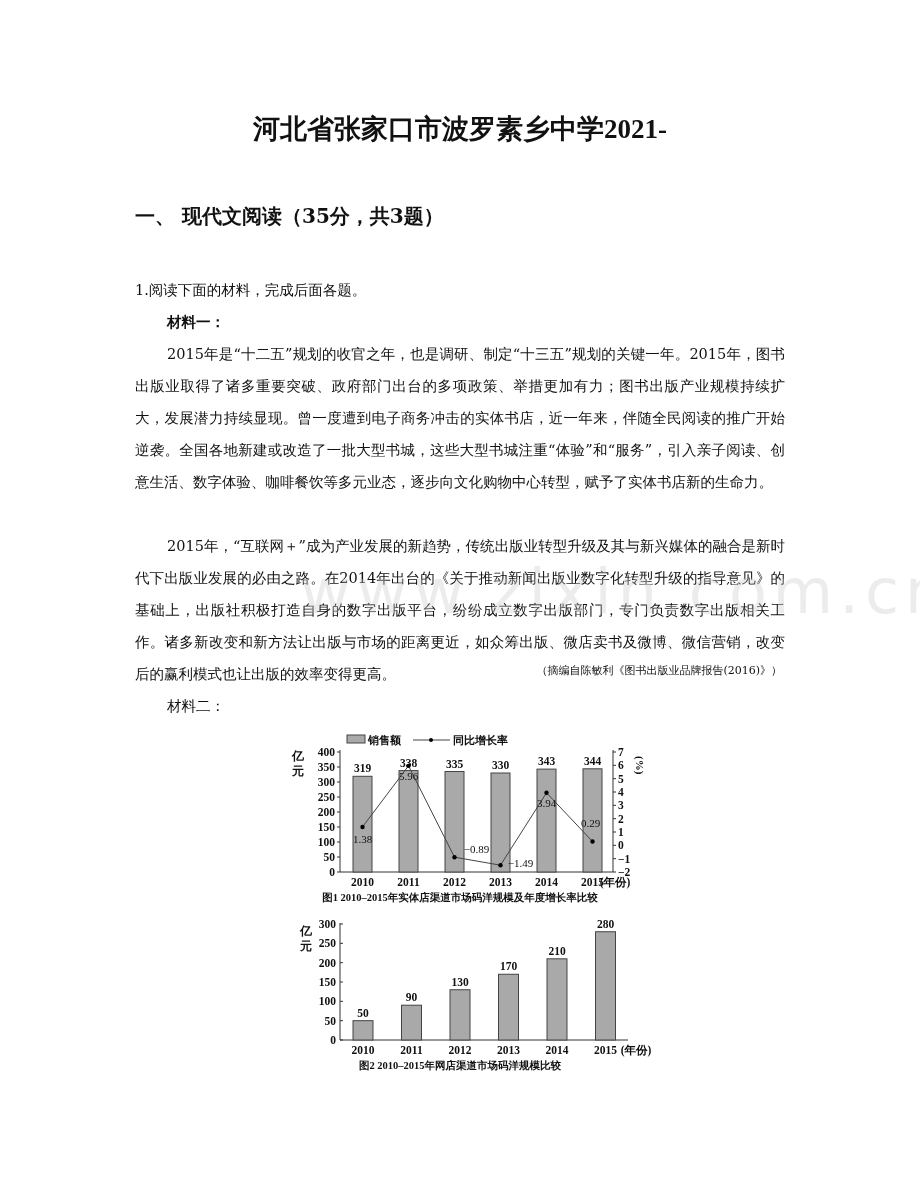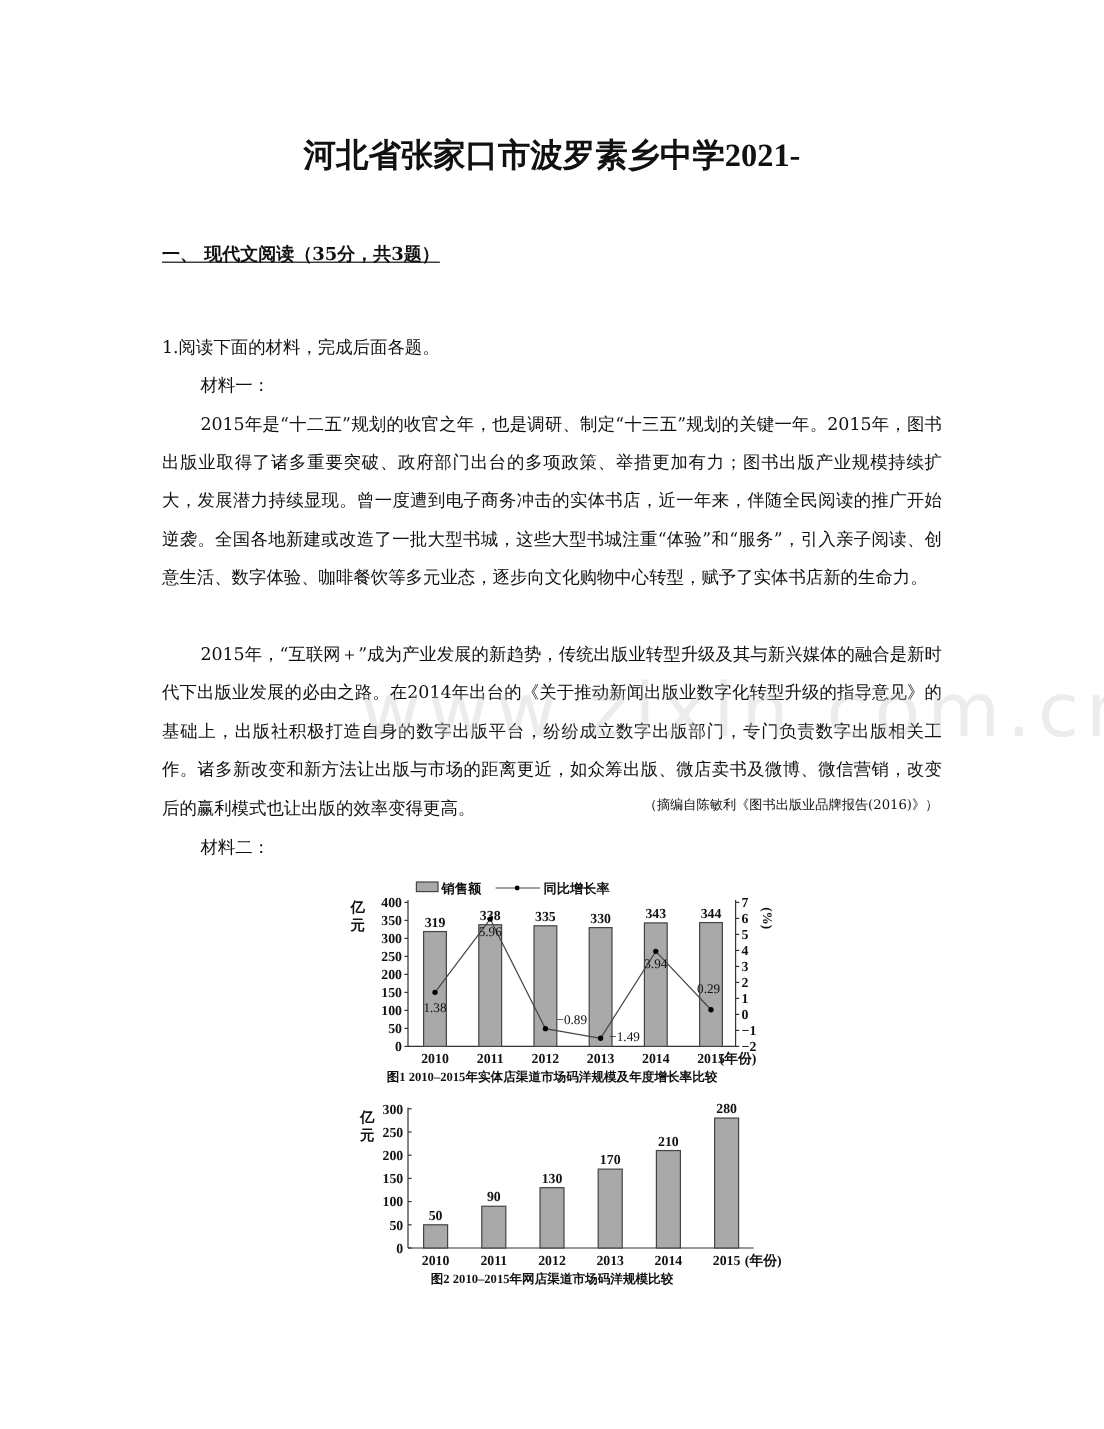--- a/index.html
+++ b/index.html
@@ -1,25 +1,25 @@
 <!DOCTYPE html>
 <html><head>
 <meta charset="utf-8">
 <style>
   html, body { margin: 0; padding: 0; background: #ffffff; }
   body { width: 920px; height: 1191px; position: relative; overflow: hidden;
          font-family: "DejaVu Serif", "Liberation Serif", serif; color: #111; }
   .title { position: absolute; left: 0; width: 920px; text-align: center;
            font-size: 27px; font-weight: bold; line-height: 38px; top: 110px;
            font-family: "Liberation Serif", "DejaVu Serif", serif; }
-  .section { position: absolute; left: 135px; top: 203px; font-size: 15px; font-weight: bold; text-decoration: underline; }
+  .section { position: absolute; left: 135px; top: 203px; font-size: 20px; font-weight: bold; }
   .p { position: absolute; left: 135px; width: 650px; font-size: 14.5px; line-height: 32px;
        text-align: justify; text-align-last: left; margin-top: 28px; }
   .q { top: 246px; }
-  .m1 { top: 278px; left: 167px; }
+  .m1 { top: 278px; left: 167px; font-weight: bold; }
   .para1 { top: 310px; text-indent: 32px; }
   .para2 { top: 502px; text-indent: 32px; }
   .source { position: absolute; top: 663px; right: 138px; font-size: 11px; }
   .m2 { position: absolute; top: 697px; left: 167px; font-size: 14.5px; }
   svg text { font-family: "Liberation Serif", "DejaVu Serif", serif; }
   .watermark { position: absolute; left: 300px; top: 555px; font-size: 62px; color: rgba(200,200,200,0.35);
                font-family: "DejaVu Sans", sans-serif; letter-spacing: 6px; pointer-events: none; }
 </style>
 </head>
 <body>

